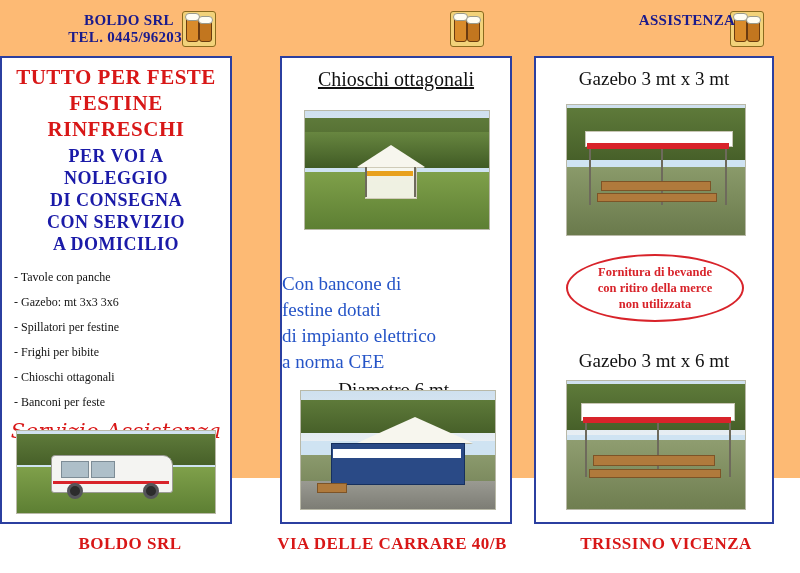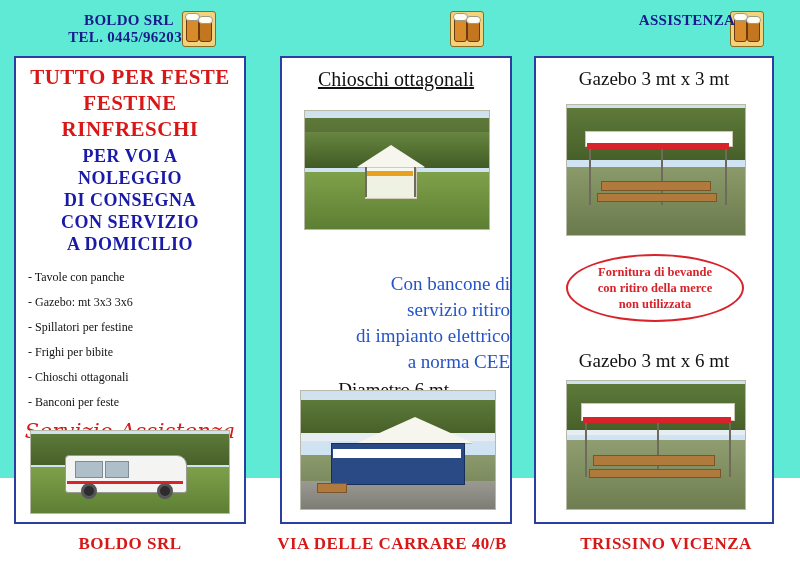--- a/index.html
+++ b/index.html
@@ -11,21 +11,21 @@
     width: 800px;
     height: 573px;
     font-family: "Liberation Serif", serif;
     position: relative;
     overflow: hidden;
   }
   .page {
     width: 800px;
     height: 478px;
     position: relative;
-    background: #5eead4;
+    background: #fdba74;
   }
   
   .header {
     position: absolute;
     top: 0;
     left: 0;
     width: 800px;
     height: 52px;
   }
   .hdr-block {
@@ -91,21 +91,21 @@
   .mug-mid  { left: 448px; top: 8px; }
   .mug-right{ left: 728px; top: 8px; }
 
   
   .panel {
     position: absolute;
     background: #ffffff;
     border: 2px solid #2b3fa0;
     box-sizing: border-box;
   }
-  .panel-left  { left: 14px;  top: 56px; width: 232px; height: 468px; }
+  .panel-left  { left: 0;  top: 56px; width: 232px; height: 468px; }
   .panel-mid   { left: 280px; top: 56px; width: 232px; height: 468px; }
   .panel-right { left: 534px; top: 56px; width: 240px; height: 468px; }
 
   
   .l-title {
     color: #d81717;
     font-weight: bold;
     text-align: center;
     font-size: 21px;
     line-height: 26px;
@@ -207,21 +207,21 @@
   
   .m-title {
     color: #111111;
     text-align: center;
     font-size: 20px;
     margin-top: 10px;
     text-decoration: underline;
   }
   .m-blue {
     color: #2554c7;
-    text-align: right;
+    text-align: left;
     font-size: 19px;
     line-height: 26px;
     margin-top: 10px;
   }
   .m-black {
     color: #111111;
     text-align: center;
     font-size: 19px;
     margin-top: 4px;
   }
@@ -352,21 +352,21 @@
       <div class="grass" style="height:48%;"></div>
       <div class="tent-roof" style="left:52px; top:34px;"></div>
       <div class="tent-body" style="left:60px; top:56px; width:50px; height:30px;"></div>
       <div class="banner" style="left:62px; top:60px; width:46px; background:#e8a11c;"></div>
       <div class="tent-leg" style="left:60px; top:56px; height:30px;"></div>
       <div class="tent-leg" style="left:109px; top:56px; height:30px;"></div>
     </div>
 
     <div class="m-blue" style="margin-top:180px;">
       <div>Con bancone di</div>
-      <div>servizio ritiro</div>
+      <div>festine dotati</div>
       <div>di impianto elettrico</div>
       <div>a norma CEE</div>
     </div>
     <div class="m-black">Diametro 6 mt.</div>
 
     <div class="photo" style="position:absolute; left:18px; top:332px; width:196px; height:120px;">
       <div class="sky"></div>
       <div class="trees" style="top:8%; height:28%;"></div>
       <div class="grass" style="height:46%; background:linear-gradient(#8b9a6d,#6d7a50);"></div>
       <div class="road" style="height:24%;"></div>

